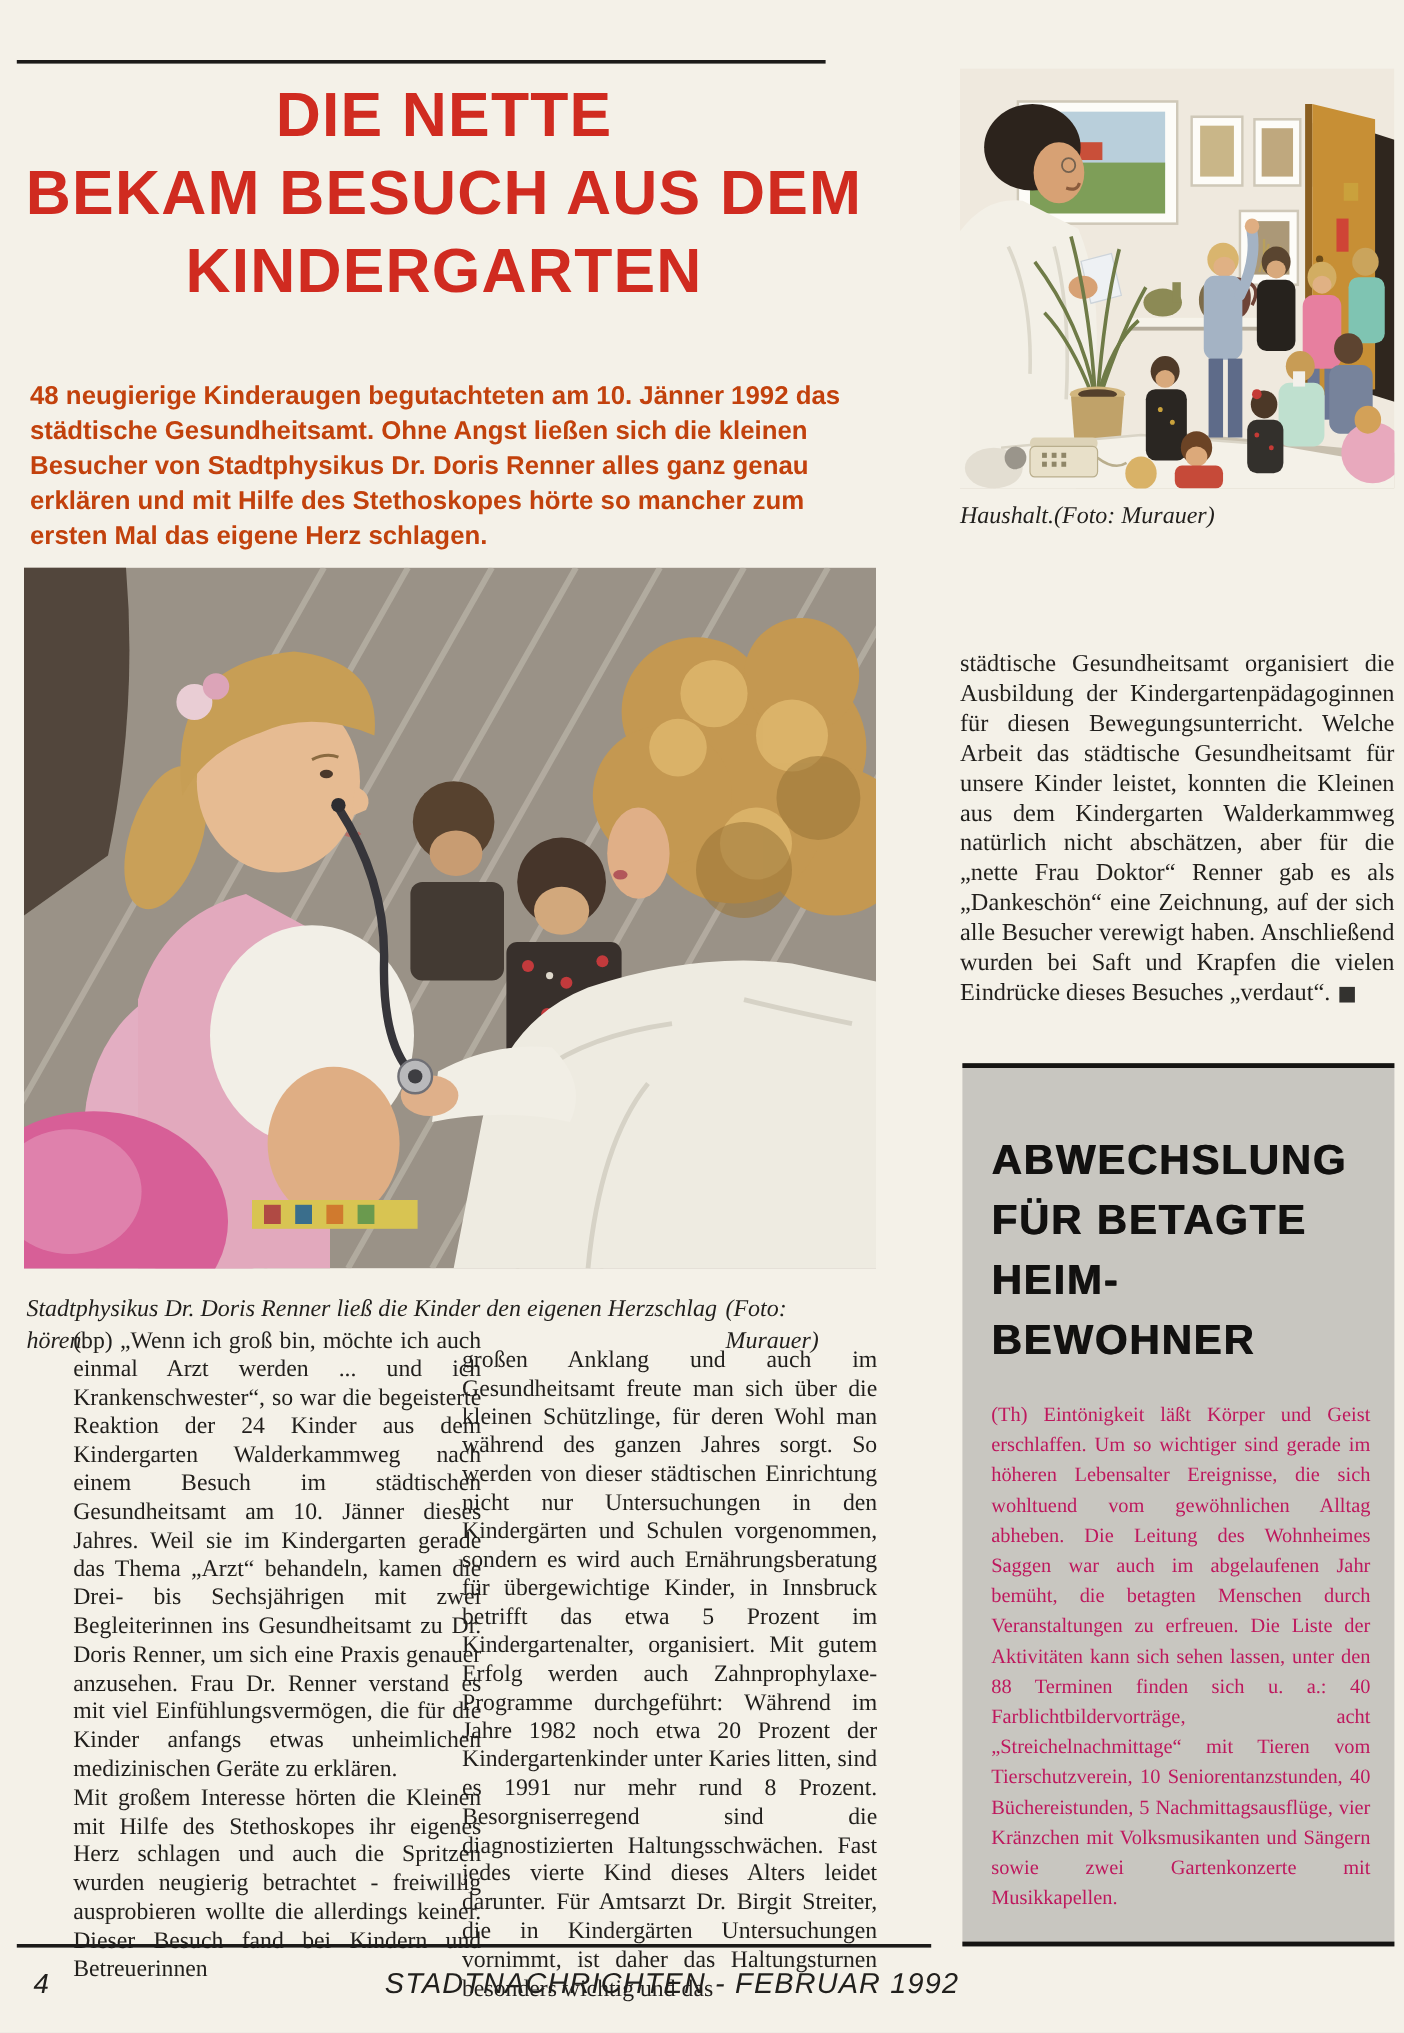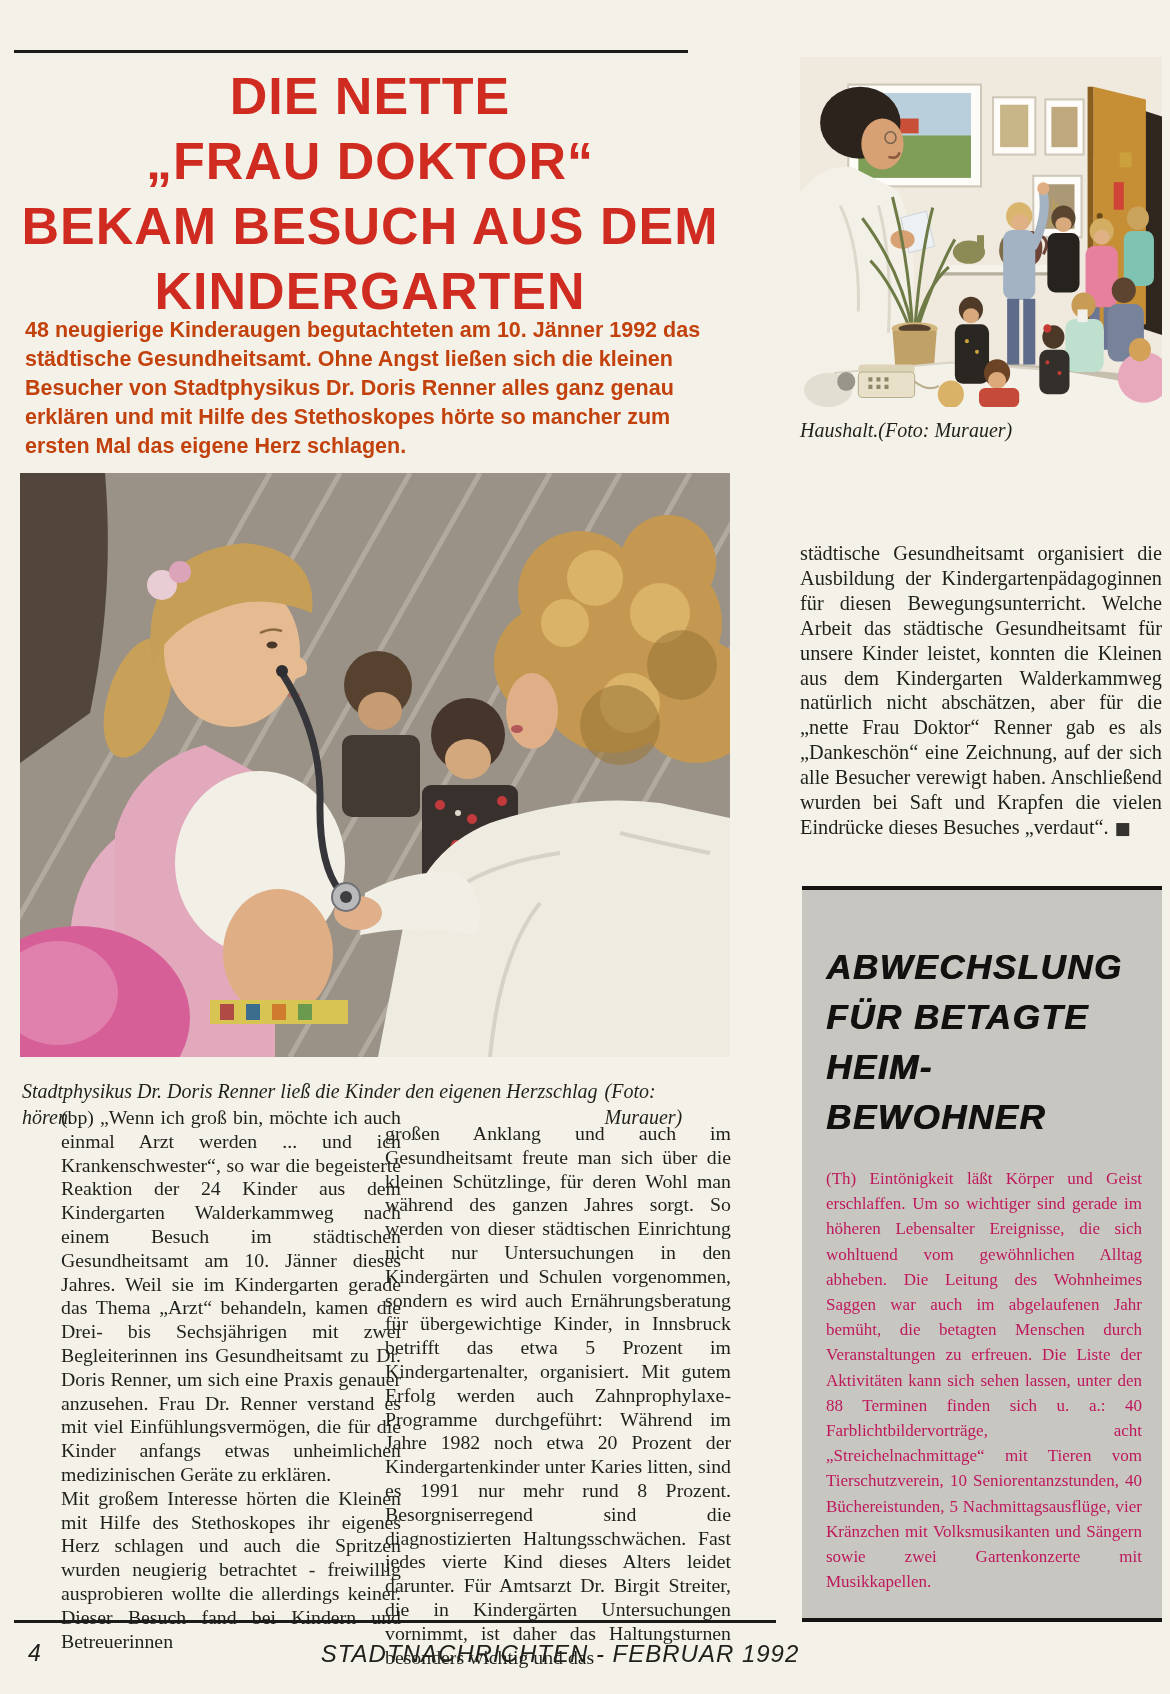--- a/index.html
+++ b/index.html
@@ -35,39 +35,38 @@
   .bodycol{font-size:19.8px;line-height:23.8px;text-align:justify;}
   .bodycol p{margin:0;}
   .col-left{position:absolute;left:22px;top:1106px;width:340px;margin-left:39px;}
   .col-mid{position:absolute;left:385px;top:1122px;width:346px;}
 
   .graybox{position:absolute;left:802px;top:886px;width:360px;height:736px;box-sizing:border-box;
            background:#c8c6c0;border-top:4px solid #151412;border-bottom:4px solid #151412;
            padding:52px 20px 0 24px;}
   .graybox .gb-head{margin:0 0 24px 0;font-family:"Liberation Sans",sans-serif;
            font-weight:bold;font-size:35px;line-height:50px;letter-spacing:1.5px;color:#121110;
-           text-shadow:0.8px 0 0 #121110;font-style:italic;}
+           text-shadow:0.8px 0 0 #121110;}
   .graybox .gb-body{font-size:17px;line-height:25.2px;text-align:justify;color:#be185d;}
 
   .folio{position:absolute;left:28px;top:1640px;font-family:"Liberation Sans",sans-serif;
          font-style:italic;font-size:23px;color:#21201d;}
   .journal{position:absolute;left:100px;top:1640px;width:920px;text-align:center;
          font-family:"Liberation Sans",sans-serif;font-style:italic;font-size:24px;
          letter-spacing:1px;color:#21201d;}
 </style>
 </head>
 <body>
 
 <div class="page">
 
   <div class="rule top-rule"></div>
 
   <header class="headline">
     <div>DIE NETTE</div>
-    <div>„FRAU DOKTOR“</div>
     <div>BEKAM BESUCH AUS DEM</div>
     <div>KINDERGARTEN</div>
   </header>
 
   <p class="lead">48 neugierige Kinderaugen begutachteten am 10. Jänner 1992 das städtische Gesundheitsamt. Ohne Angst ließen sich die kleinen Besucher von Stadtphysikus Dr. Doris Renner alles ganz genau erklären und mit Hilfe des Stethoskopes hörte so mancher zum ersten Mal das eigene Herz schlagen.</p>
 
   <figure class="photo-right">
     <svg viewBox="0 0 360 330" preserveAspectRatio="none">
       <rect width="360" height="330" fill="#efe9de"></rect>
       <polygon points="340,50 360,56 360,262 340,256" fill="#2f261e"></polygon>

